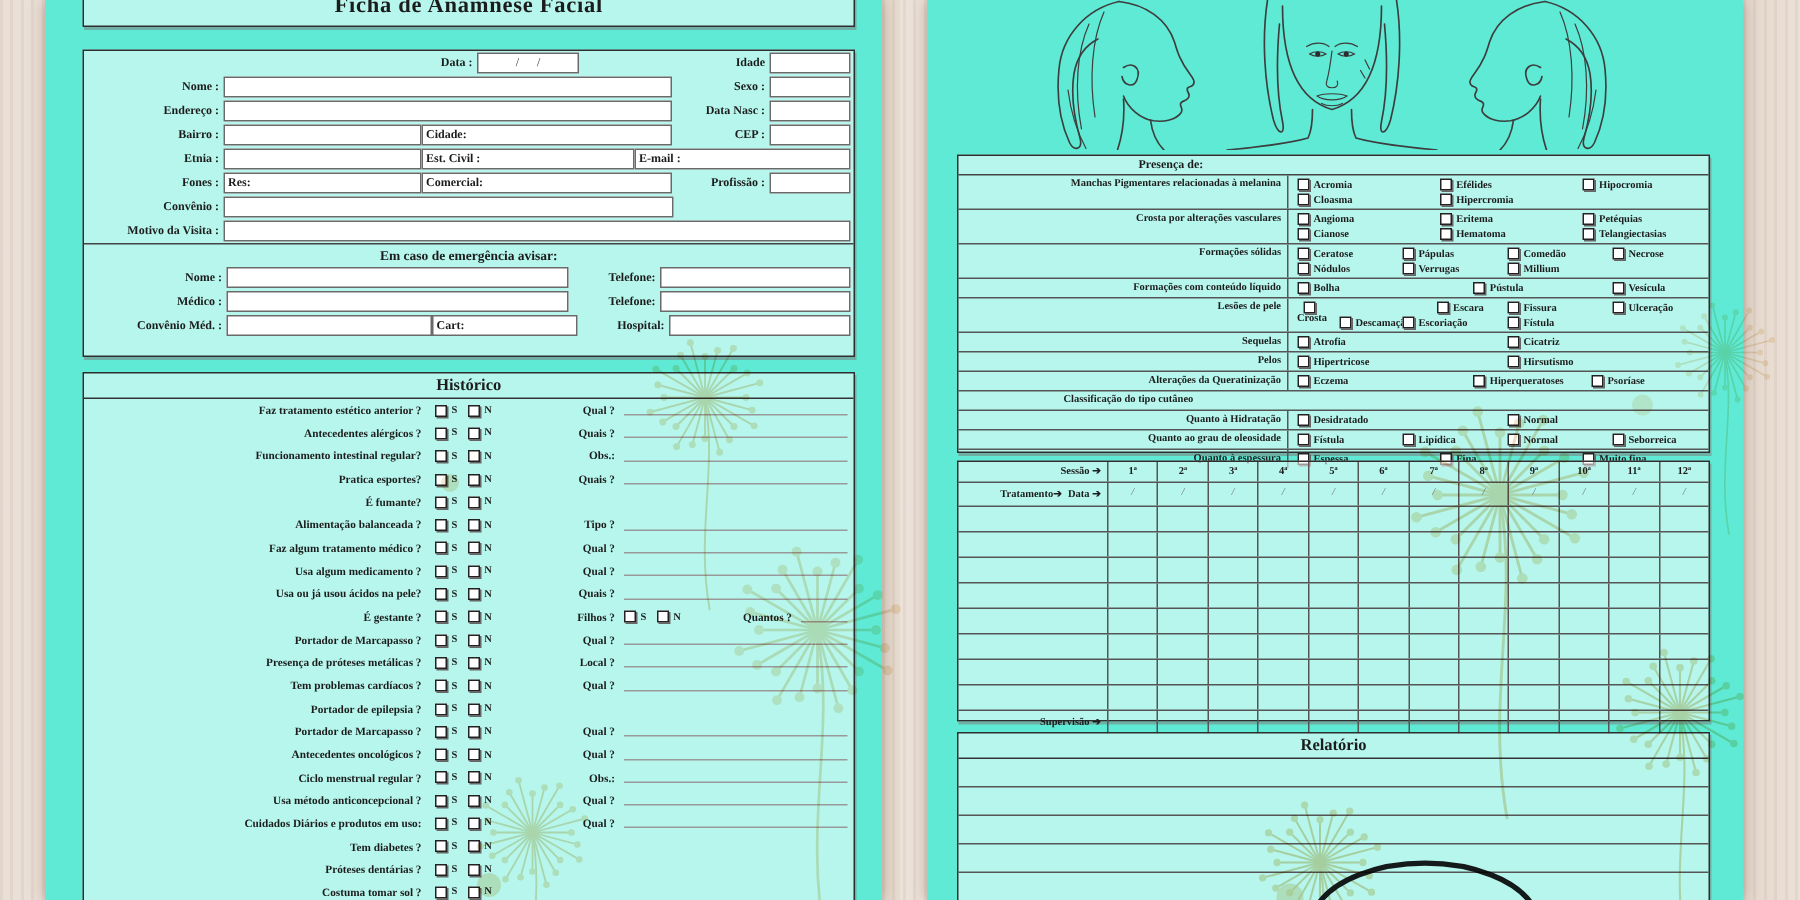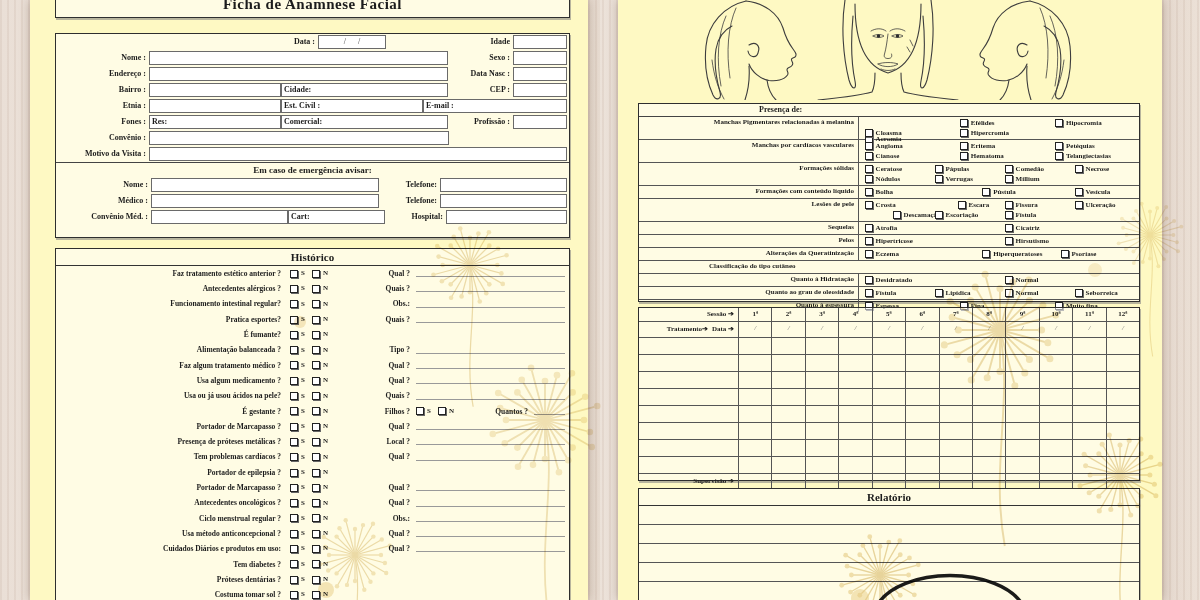--- a/index.html
+++ b/index.html
@@ -5,21 +5,21 @@
   html,body{margin:0;padding:0}
   body{
     width:1200px;height:600px;overflow:hidden;position:relative;
     font-family:"Liberation Serif",serif;color:#1c1c1c;
     background-color:#e8dcd2;
     background-image:
       repeating-linear-gradient(90deg, rgba(166,136,118,0.12) 0 2px, transparent 2px 7px),
       repeating-linear-gradient(90deg, rgba(255,255,255,0.20) 0 38px, rgba(150,118,98,0.10) 70px, transparent 120px),
       linear-gradient(90deg,#e5d7cc,#efe6dd 30%,#e2d4c8 62%,#ece1d7);
   }
-  .page{position:absolute;top:0;height:600px;background:#fef9c3;overflow:hidden;
+  .page{position:absolute;top:0;height:600px;background:#5eead4;overflow:hidden;
         box-shadow:0 0 10px rgba(90,60,40,.35);z-index:1}
   #pageL{left:30px;width:558px}
   #pageR{left:618px;width:544px}
 
   .obox{position:absolute;border:1.6px solid #2e2e2e;box-shadow:1px 2px 0 rgba(125,125,125,.55);background:rgba(255,255,255,.55)}
   #pageL .obox{left:25px;width:513px}
   #pageR .obox{left:20px;width:500px}
 
   .titlebox{top:-10px;height:26px;display:flex;align-items:center;justify-content:center}
   .title{font:bold 15px/1 "Liberation Serif",serif;letter-spacing:.5px}
@@ -472,21 +472,21 @@
         <path class="thin" d="M 259,47 L 262,52"></path>
     </g>
   </svg>
 
   <div class="obox" style="top:103px;height:197px">
     <div class="phdr">Presença de:</div>
     <div>
         <div class="prow p2">
           <div class="plabel">Manchas Pigmentares relacionadas à melanina</div>
           <div class="pitems">
-            <span class="pitem" style="left: 2%; top: 18px;">
+            <span class="pitem" style="left: 2%; top: 2px;">
               <span class="cb"></span>
               <span>Acromia</span>
             </span>
             <span class="pitem" style="left: 36%; top: 2px;">
               <span class="cb"></span>
               <span>Efélides</span>
             </span>
             <span class="pitem" style="left: 70%; top: 2px;">
               <span class="cb"></span>
               <span>Hipocromia</span>
@@ -495,21 +495,21 @@
               <span class="cb"></span>
               <span>Cloasma</span>
             </span>
             <span class="pitem" style="left: 36%; top: 12px;">
               <span class="cb"></span>
               <span>Hipercromia</span>
             </span>
           </div>
         </div>
         <div class="prow p2">
-          <div class="plabel">Manchas por cardíacos vasculares</div>
+          <div class="plabel">Crosta por alterações vasculares</div>
           <div class="pitems">
             <span class="pitem" style="left: 2%; top: 2px;">
               <span class="cb"></span>
               <span>Angioma</span>
             </span>
             <span class="pitem" style="left: 36%; top: 2px;">
               <span class="cb"></span>
               <span>Eritema</span>
             </span>
             <span class="pitem" style="left: 70%; top: 2px;">
@@ -576,21 +576,21 @@
             </span>
             <span class="pitem" style="left: 77%; top: 2px;">
               <span class="cb"></span>
               <span>Vesícula</span>
             </span>
           </div>
         </div>
         <div class="prow p2">
           <div class="plabel">Lesões de pele</div>
           <div class="pitems">
-            <span class="pitem" style="left: 2%; top: 2px;">
+            <span class="pitem" style="left: 2%; top: 2px; flex-direction: column;">
               <span class="cb"></span>
               <span>Crosta</span>
             </span>
             <span class="pitem" style="left: 27%; top: 2px; padding-left: 23px;">
               <span class="cb"></span>
               <span>Escara</span>
             </span>
             <span class="pitem" style="left: 52%; top: 2px;">
               <span class="cb"></span>
               <span>Fissura</span>

